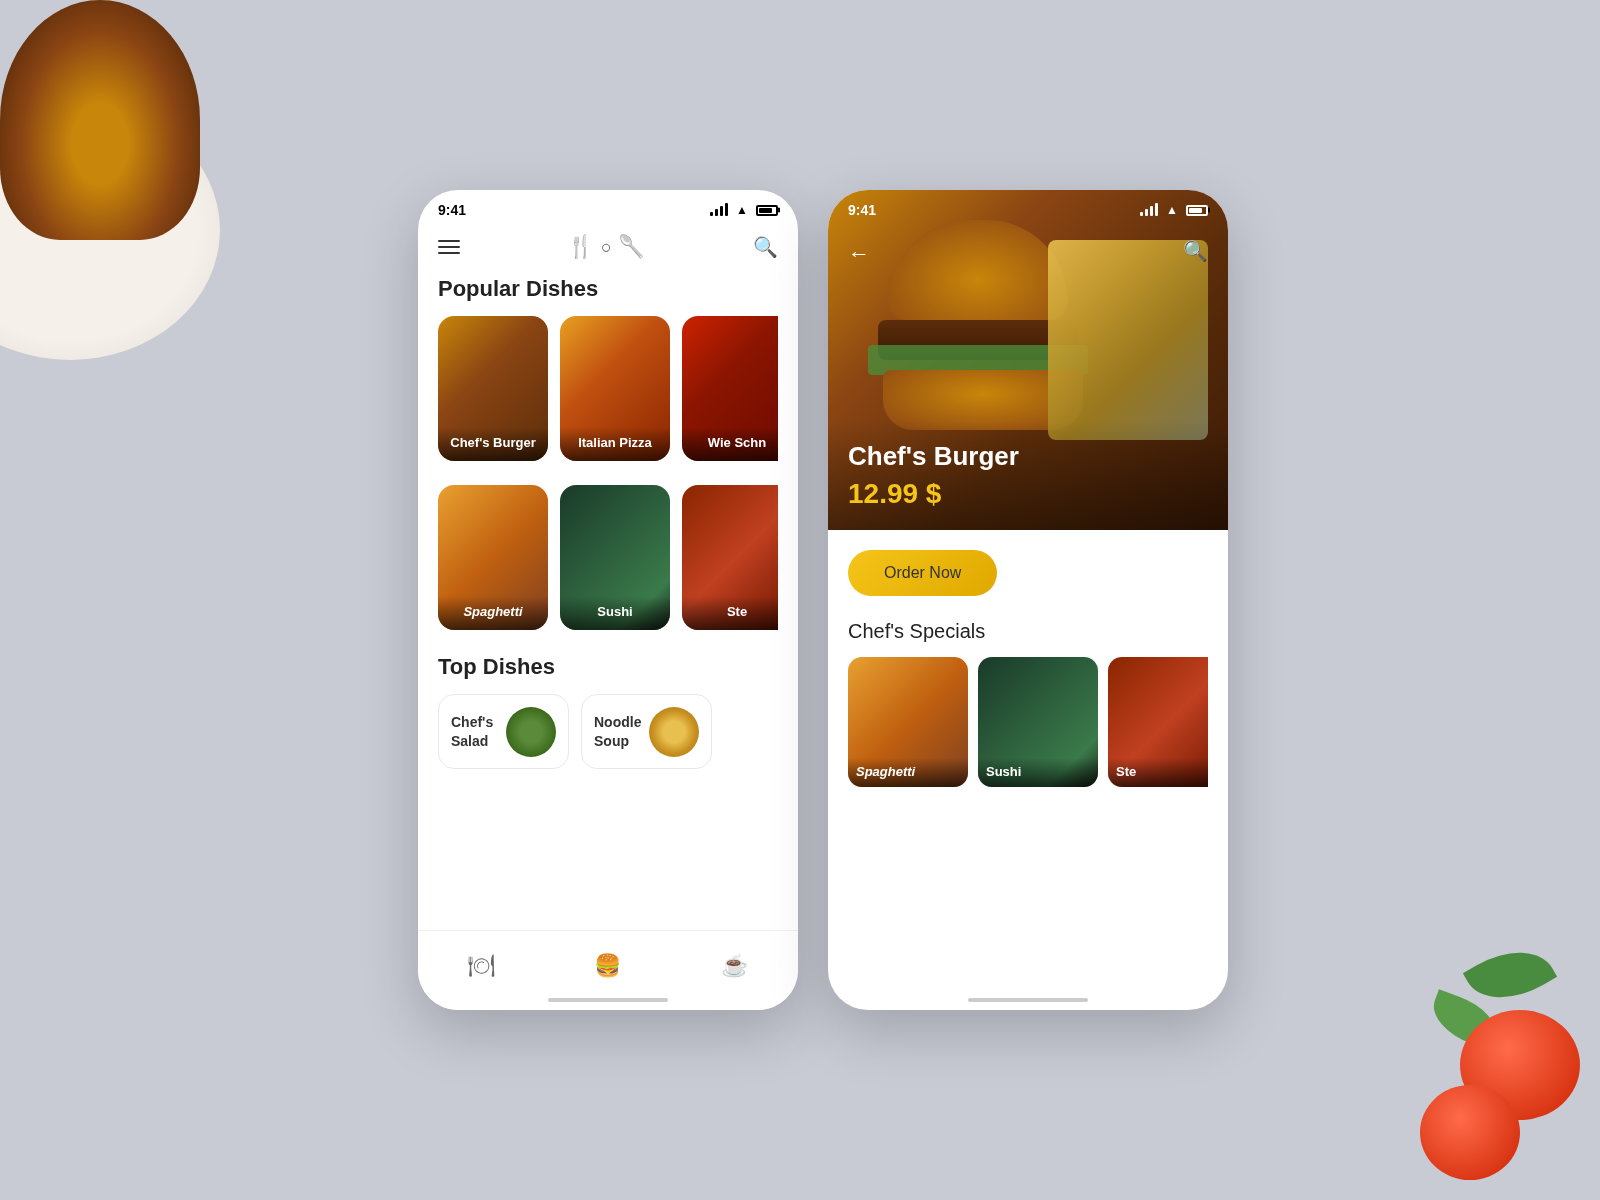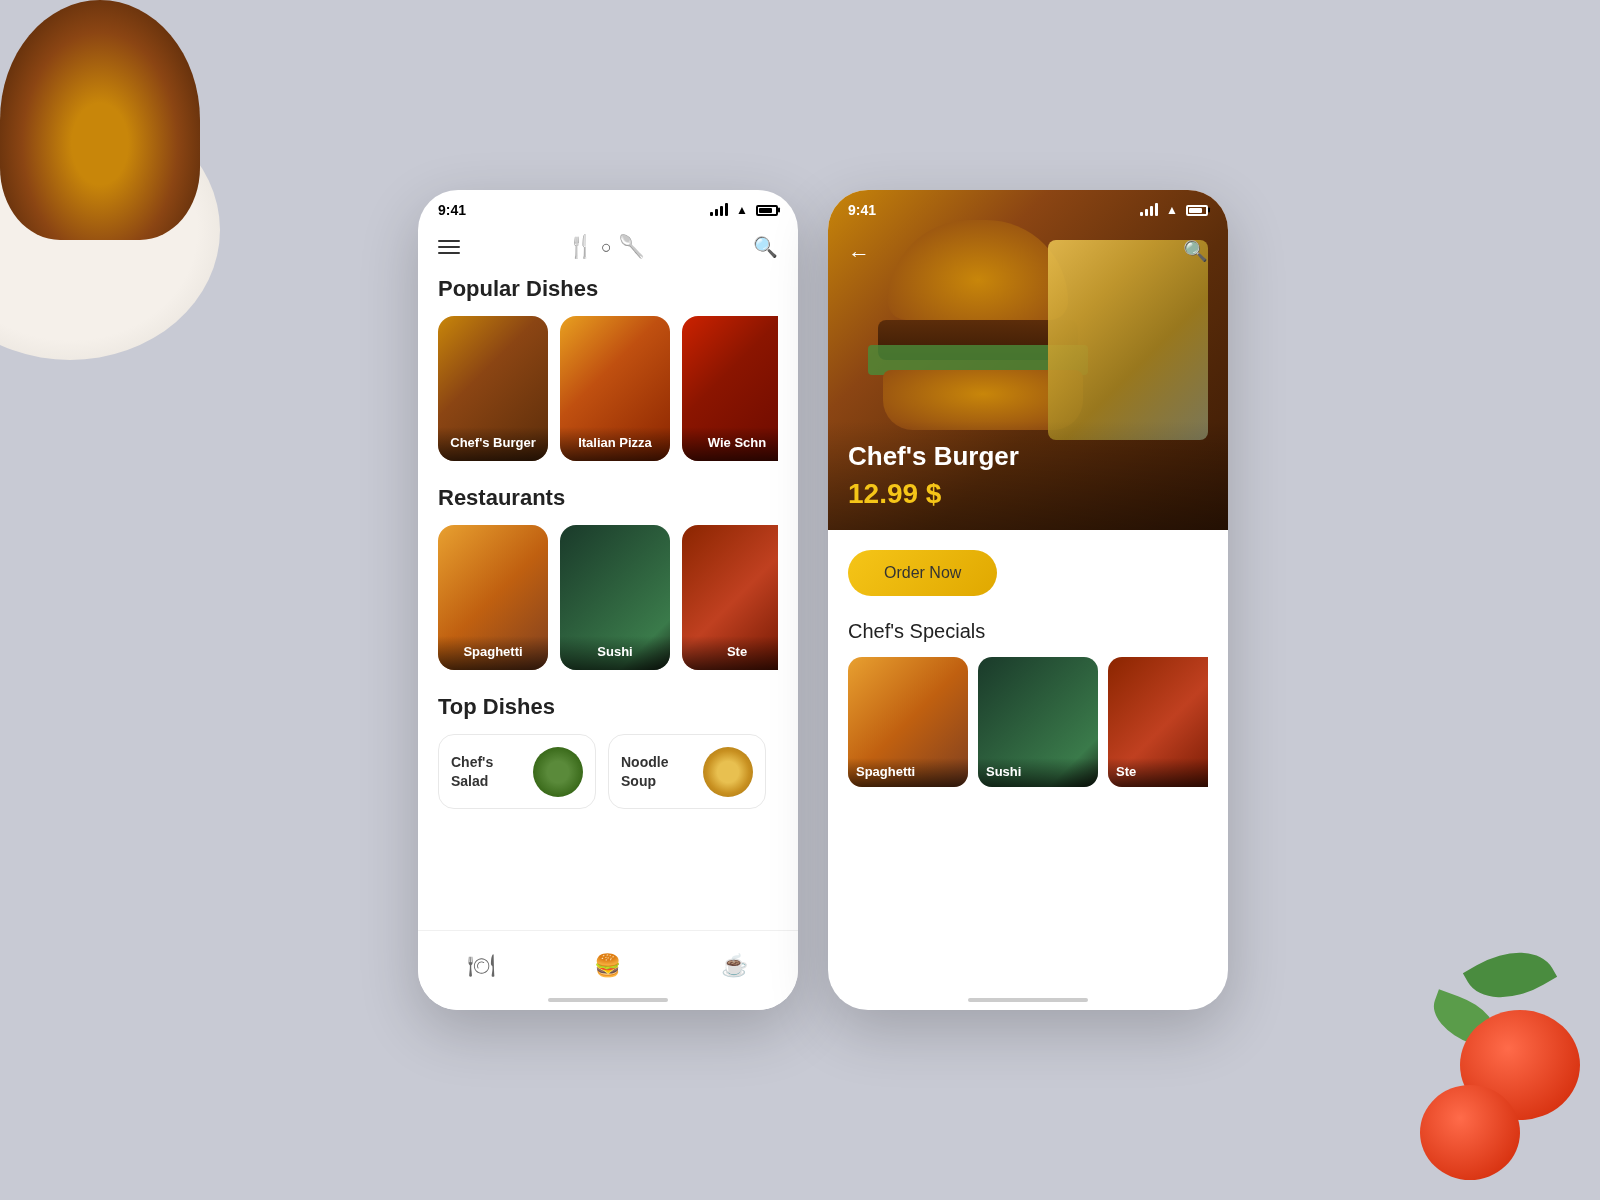--- a/index.html
+++ b/index.html
@@ -220,36 +220,37 @@
     .restaurant-card {
       width: 110px;
       height: 145px;
       border-radius: 16px;
       overflow: hidden;
       position: relative;
       flex-shrink: 0;
     }
     .rest-spaghetti-bg {
       background: linear-gradient(135deg, #e8a030 0%, #c06010 50%, #804020 100%);
+      font-style: italic;
     }
     .rest-sushi-bg {
       background: linear-gradient(135deg, #1a3a2a 0%, #2a5a3a 40%, #3a7a4a 80%, #1a2a1a 100%);
     }
     .rest-steak-bg {
       background: linear-gradient(135deg, #8B2500 0%, #c04020 50%, #6b1500 100%);
     }
 
     
     .top-menus-row {
       display: flex;
       gap: 12px;
       overflow: hidden;
     }
     .menu-card {
-      width: 158px;
+      width: 131px;
       height: 75px;
       border-radius: 16px;
       border: 1.5px solid #e8e8e8;
       display: flex;
       align-items: center;
       justify-content: space-between;
       padding: 10px 12px;
       flex-shrink: 0;
       background: #fff;
     }
@@ -547,21 +548,20 @@
           <div class="dish-label">Chef's Burger</div>
         </div>
         <div class="dish-card dish-pizza-bg">
           <div class="dish-label">Italian Pizza</div>
         </div>
         <div class="dish-card dish-wie-bg">
           <div class="dish-label">Wie Schn</div>
         </div>
       </div>
 
-      <div class="section-title">Restaurants</div>
       <div class="restaurants-row">
         <div class="restaurant-card rest-spaghetti-bg">
           <div class="dish-label">Spaghetti</div>
         </div>
         <div class="restaurant-card rest-sushi-bg">
           <div class="dish-label">Sushi</div>
         </div>
         <div class="restaurant-card rest-steak-bg">
           <div class="dish-label">Ste</div>
         </div>

